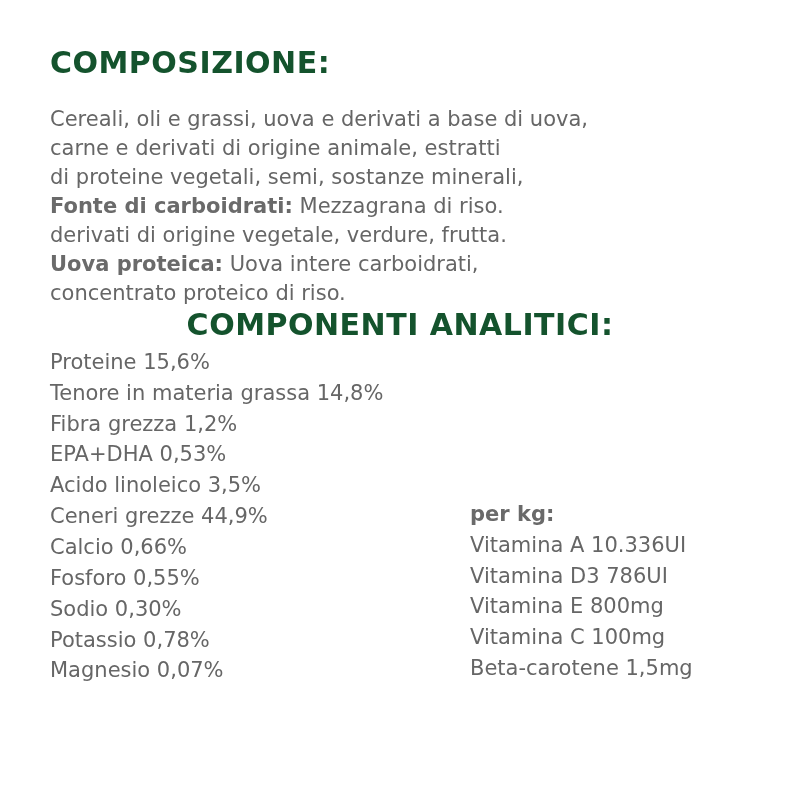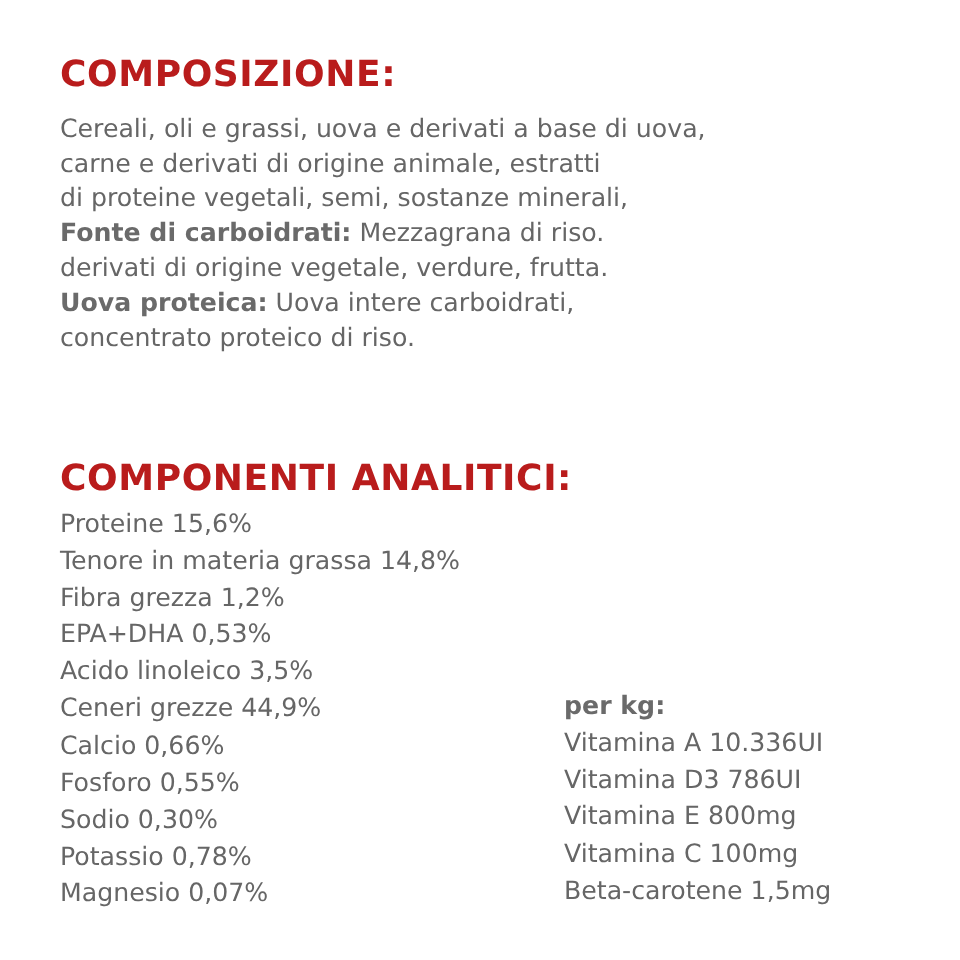--- a/index.html
+++ b/index.html
@@ -15,48 +15,48 @@
     overflow: hidden;
   }
   .page {
     position: relative;
     width: 800px;
     height: 800px;
     box-sizing: border-box;
     padding: 40px 50px 0 50px;
   }
   .section-title {
-    color: #b91c1c;
+    color: #14532d;
     font-size: 30px;
     font-weight: bold;
     letter-spacing: 0.5px;
     margin: 0;
     line-height: 1.1;
   }
   .composition-title {
     padding-top: 6px;
   }
   .body-text {
     font-size: 21px;
     line-height: 1.38;
     color: #666666;
     margin: 0;
   }
   .composition-body {
-    margin-top: 14px;
+    margin-top: 26px;
   }
   .composition-body p {
     margin: 0;
   }
   .label-bold {
     font-weight: bold;
     color: #6a6a6a;
   }
   .analytical-title {
-    margin-top: 86px;
+    text-align: center;
   }
   .analytical-wrap {
     margin-top: 6px;
     position: relative;
     height: 330px;
   }
   .col-left {
     position: absolute;
     left: 0;
     top: 0;

